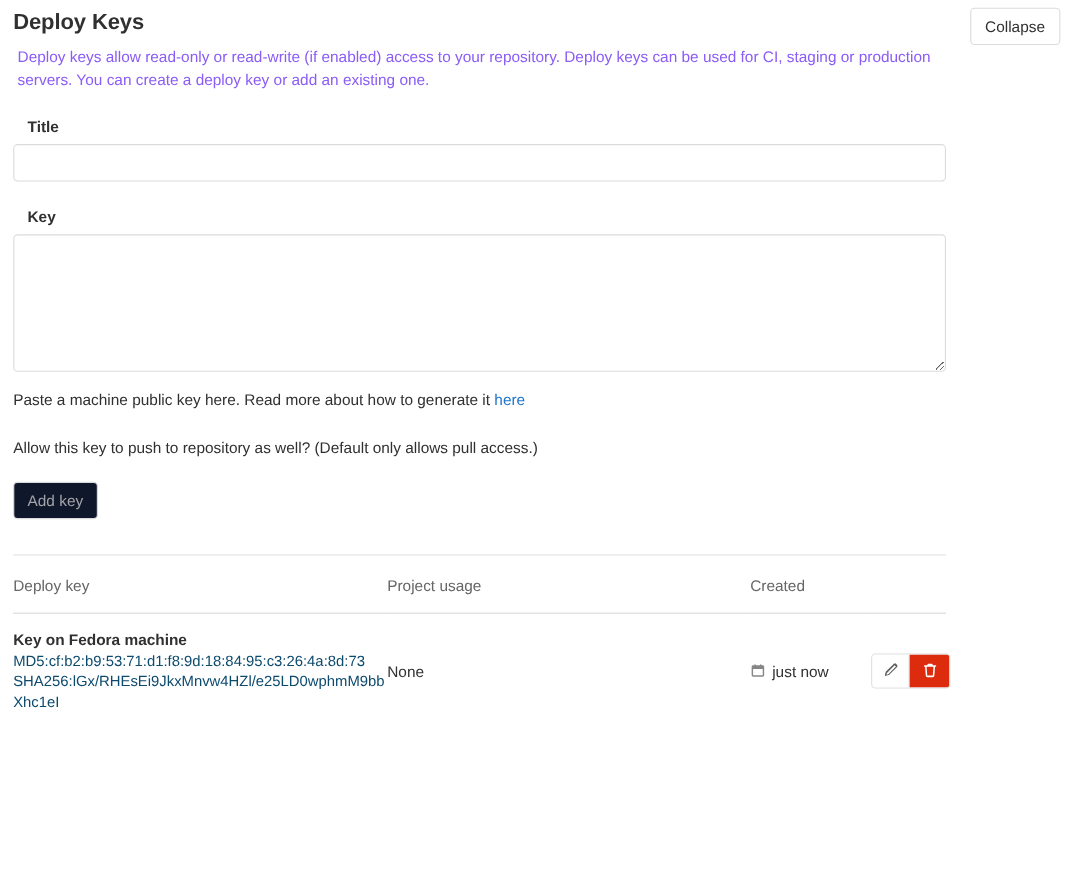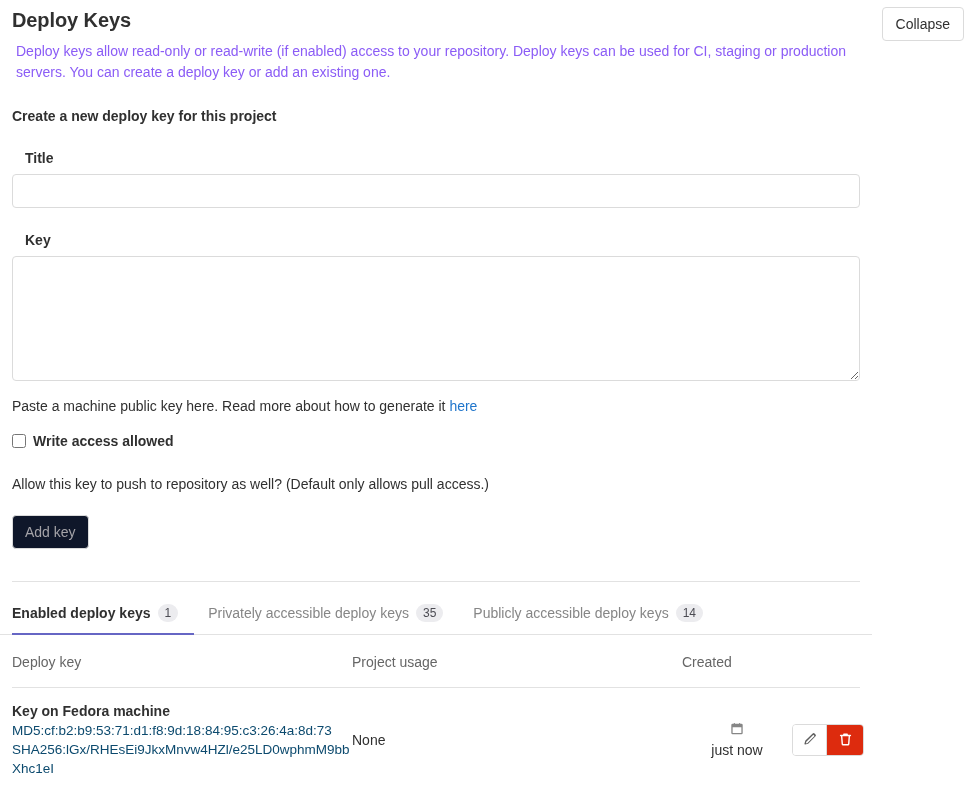--- a/index.html
+++ b/index.html
@@ -254,21 +254,20 @@
   }
   .created-cell {
     color: #666666;
     font-size: 14px;
     white-space: nowrap;
   }
   .created-inner {
     display: flex;
     align-items: center;
     gap: 6px;
-    flex-direction: column;
   }
   .cal-icon { flex: none; }
 
   .actions-cell { text-align: right; }
   .btn-group {
     display: inline-flex;
     border-radius: 4px;
     overflow: hidden;
     border: 1px solid #dbdbdb;
   }
@@ -294,59 +293,40 @@
 
 <div class="page">
 
   <div class="section-head">
     <h1 class="section-title">Deploy Keys</h1>
     <p class="section-desc">Deploy keys allow read-only or read-write (if enabled) access to your repository. Deploy keys can be used for CI, staging or production servers. You can create a deploy key or add an existing one.</p>
     <button class="collapse-btn">Collapse</button>
   </div>
 
   <div class="form-wrap">
-    <div class="form-legend">Create a new deploy key for this project</div>
 
     <label class="field-label">Title</label>
     <input class="text-input" type="text" placeholder="" style="">
 
     <label class="field-label">Key</label>
     <textarea class="key-area" placeholder="" style=""></textarea>
 
     <p class="help-text">
       <span>Paste a machine public key here. Read more about how to generate it</span>
       <a class="link" href="#">here</a>
     </p>
 
-    <div class="checkbox-row">
-      <input type="checkbox" id="write-access" style="">
-      <label class="checkbox-label" for="write-access">Write access allowed</label>
-    </div>
 
     <p class="checkbox-desc">Allow this key to push to repository as well? (Default only allows pull access.)</p>
 
     <button class="add-key-btn" aria-disabled="true">Add key</button>
   </div>
 
   <hr class="divider">
 
-  <div class="tabs">
-    <div class="tab active">
-      <span>Enabled deploy keys</span>
-      <span class="tab-badge">1</span>
-    </div>
-    <div class="tab">
-      <span>Privately accessible deploy keys</span>
-      <span class="tab-badge">35</span>
-    </div>
-    <div class="tab">
-      <span>Publicly accessible deploy keys</span>
-      <span class="tab-badge">14</span>
-    </div>
-  </div>
 
   <table class="keys-table">
     <thead>
       <tr>
         <th class="col-key">Deploy key</th>
         <th class="col-usage">Project usage</th>
         <th class="col-created">Created</th>
         <th class="col-actions"></th>
       </tr>
     </thead>

